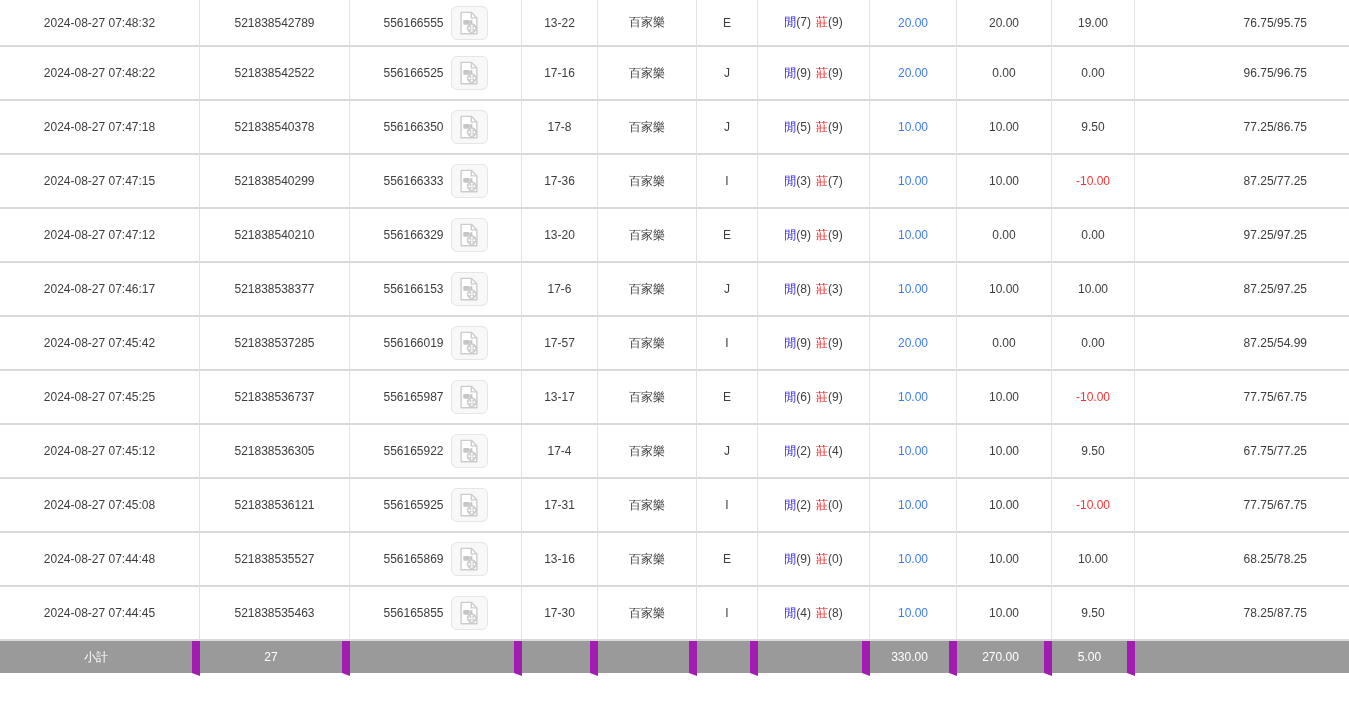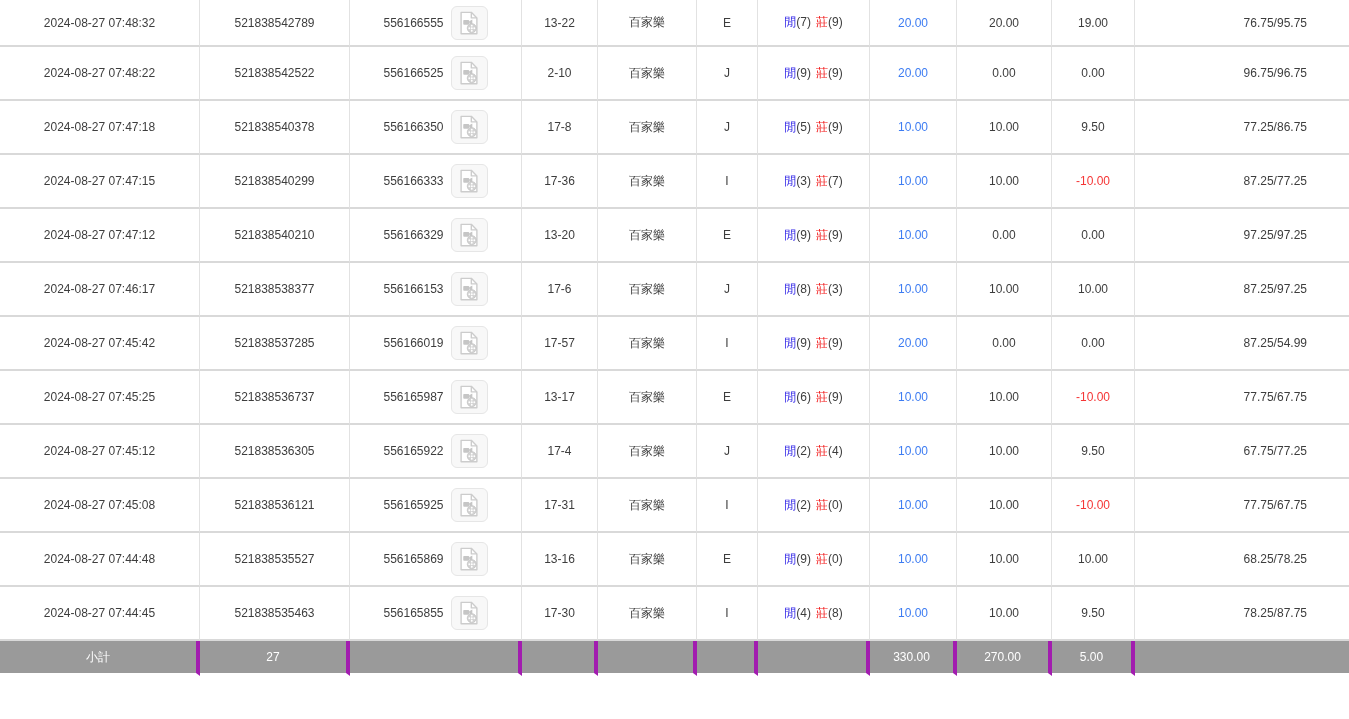--- a/index.html
+++ b/index.html
@@ -64,21 +64,21 @@
     border: 1px solid #e6e6e6;
     border-radius: 6px;
     cursor: pointer;
     padding: 0;
   }
   
   tr.summary td {
     height: 32px;
     background: var(--summary-gray);
     color: #ffffff;
-    border-right: 4px solid #a21caf;
+    border-right: 8px solid #a21caf;
     border-bottom: 3px solid #ffffff;
   }
   tr.summary td:last-child { border-right: none; }
   tr.summary.total td { border-bottom: 2px solid #cfcfcf; }
 </style>
 </head>
 <body>
 
 <table class="records">
   <colgroup>
@@ -141,21 +141,21 @@
         <circle cx="17" cy="19.6" r="4.9" fill="#d2d2d2" stroke="#c2c2c2" stroke-width="0.8"></circle>
         <circle cx="17" cy="19.6" r="1.1" fill="#ffffff"></circle>
         <circle cx="17" cy="16.9" r="1.0" fill="#ffffff"></circle>
         <circle cx="17" cy="22.3" r="1.0" fill="#ffffff"></circle>
         <circle cx="14.3" cy="19.6" r="1.0" fill="#ffffff"></circle>
         <circle cx="19.7" cy="19.6" r="1.0" fill="#ffffff"></circle>
       </svg>
     </span>
   </button>
 </div></td>
-        <td>2-10</td>
+        <td>17-16</td>
         <td>百家樂</td>
         <td>J</td>
         <td><span class="player">閒</span><span class="score">(9)</span><span class="banker">莊</span><span class="score">(9)</span></td>
         <td><a class="amount-link">20.00</a></td>
         <td>0.00</td>
         <td>0.00</td>
         <td class="balance">96.75/96.75</td>
       </tr>
       <tr class="data-row">
         <td>2024-08-27 07:47:18</td>

